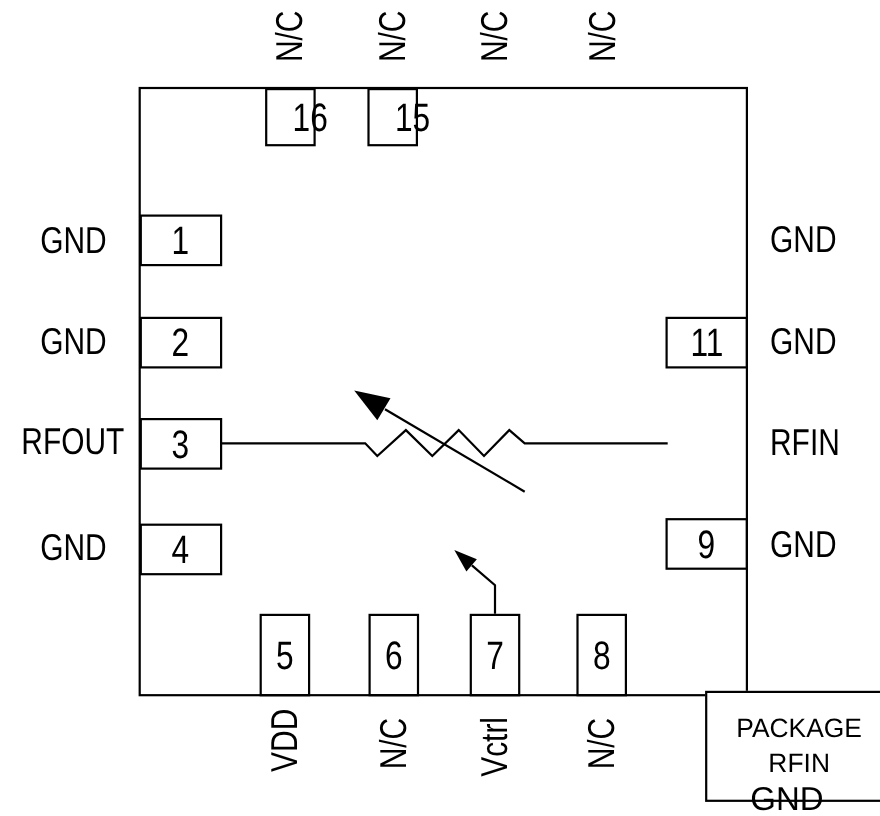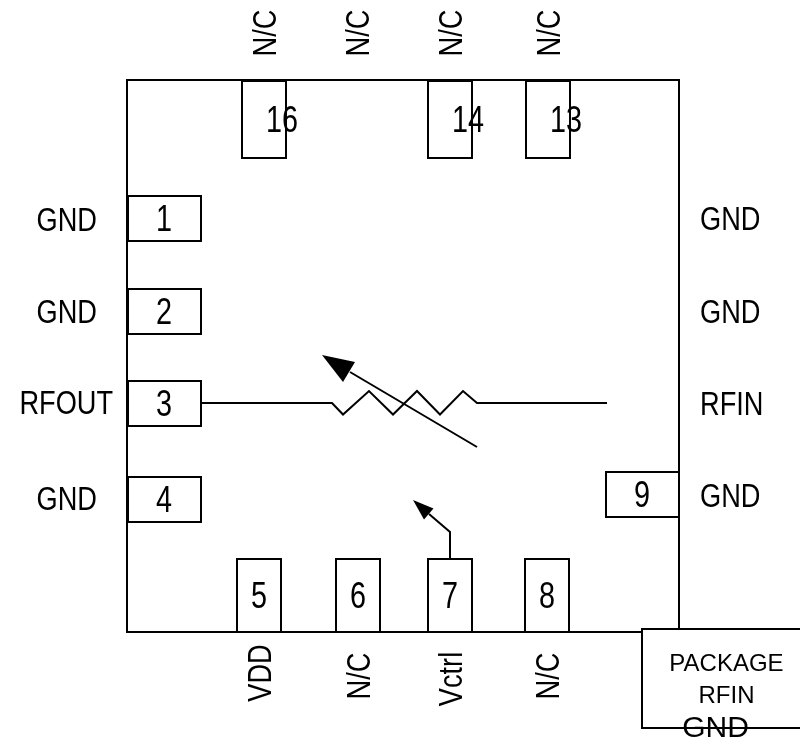--- a/index.html
+++ b/index.html
@@ -30,21 +30,21 @@
     position: absolute;
     border: 2px solid #000;
     box-sizing: border-box;
     background: transparent;
     display: flex;
     align-items: center;
     justify-content: center;
     z-index: 2;
   }
   .pin-h { width: 75px; height: 47px; }
-  .pin-top { width: 46px; height: 79px; padding-left: 36px; }
+  .pin-top { width: 46px; height: 53px; padding-left: 36px; }
   .pin-bottom { width: 46px; height: 75px; }
   .num {
     font-size: 36px;
     line-height: 1;
     transform: scaleX(0.8);
     white-space: nowrap;
   }
   .lbl {
     position: absolute;
     font-size: 34px;
@@ -121,32 +121,32 @@
   <div class="pin pin-h" style="left:127px;top:288px">
     <span class="num">2</span>
   </div>
   <div class="pin pin-h" style="left:127px;top:380px">
     <span class="num">3</span>
   </div>
   <div class="pin pin-h" style="left:127px;top:476px">
     <span class="num">4</span>
   </div>
 
+  <div class="pin pin-h" style="left:605px;top:288px">
+    <span class="num">11</span>
+  </div>
   <div class="pin pin-h" style="left:605px;top:471px">
     <span class="num">9</span>
   </div>
 
   <div class="pin pin-top" style="left:241px;top:80px">
     <span class="num">16</span>
   </div>
-  <div class="pin pin-top" style="left:427px;top:80px">
-    <span class="num">14</span>
-  </div>
-  <div class="pin pin-top" style="left:525px;top:80px">
-    <span class="num">13</span>
+  <div class="pin pin-top" style="left:334px;top:80px">
+    <span class="num">15</span>
   </div>
 
   <div class="pin pin-bottom" style="left:236px;top:558px">
     <span class="num">5</span>
   </div>
   <div class="pin pin-bottom" style="left:335px;top:558px">
     <span class="num">6</span>
   </div>
   <div class="pin pin-bottom" style="left:427px;top:558px">
     <span class="num">7</span>

